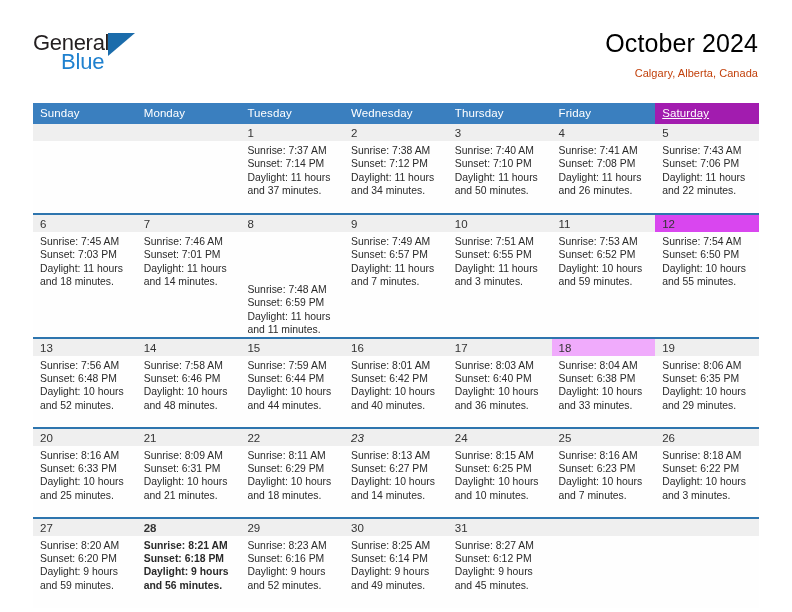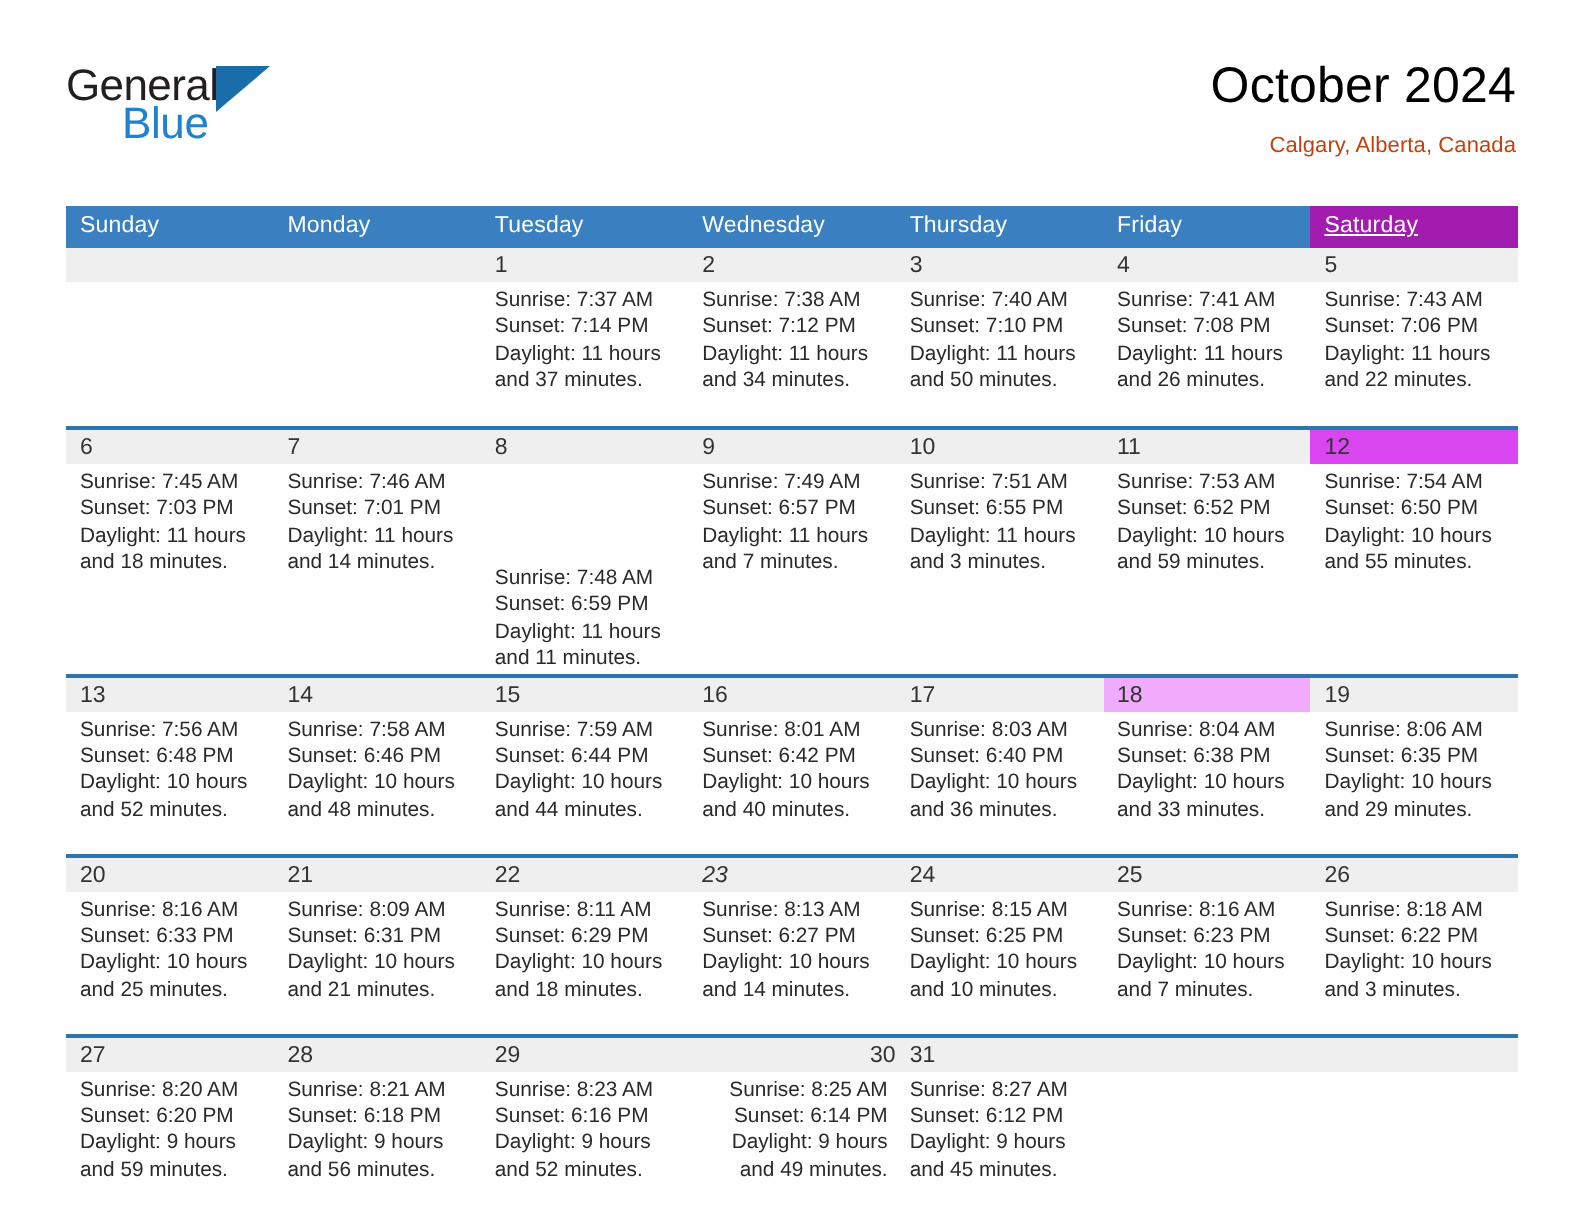--- a/index.html
+++ b/index.html
@@ -428,39 +428,39 @@
           <tr>
             <td style="border-top-color: rgb(46, 117, 174);">
               <div class="daynum-band" style="background: rgb(239, 239, 239);">27</div>
               <div class="cell-body" style="color: rgb(42, 42, 42);">
                 <div>Sunrise: 8:20 AM</div>
                 <div>Sunset: 6:20 PM</div>
                 <div>Daylight: 9 hours</div>
                 <div>and 59 minutes.</div>
               </div>
             </td>
-            <td style="border-top-color: rgb(46, 117, 174);">
+            <td style="border-top-color: rgb(46, 117, 174); font-weight: bold;">
               <div class="daynum-band" style="background: rgb(239, 239, 239);">28</div>
               <div class="cell-body" style="color: rgb(42, 42, 42);">
                 <div>Sunrise: 8:21 AM</div>
                 <div>Sunset: 6:18 PM</div>
                 <div>Daylight: 9 hours</div>
                 <div>and 56 minutes.</div>
               </div>
             </td>
             <td style="border-top-color: rgb(46, 117, 174);">
               <div class="daynum-band" style="background: rgb(239, 239, 239);">29</div>
               <div class="cell-body" style="color: rgb(42, 42, 42);">
                 <div>Sunrise: 8:23 AM</div>
                 <div>Sunset: 6:16 PM</div>
                 <div>Daylight: 9 hours</div>
                 <div>and 52 minutes.</div>
               </div>
             </td>
-            <td style="border-top-color: rgb(46, 117, 174); text-align: right;">
+            <td style="border-top-color: rgb(46, 117, 174);">
               <div class="daynum-band" style="background: rgb(239, 239, 239);">30</div>
               <div class="cell-body" style="color: rgb(42, 42, 42);">
                 <div>Sunrise: 8:25 AM</div>
                 <div>Sunset: 6:14 PM</div>
                 <div>Daylight: 9 hours</div>
                 <div>and 49 minutes.</div>
               </div>
             </td>
             <td style="border-top-color: rgb(46, 117, 174);">
               <div class="daynum-band" style="background: rgb(239, 239, 239);">31</div>

